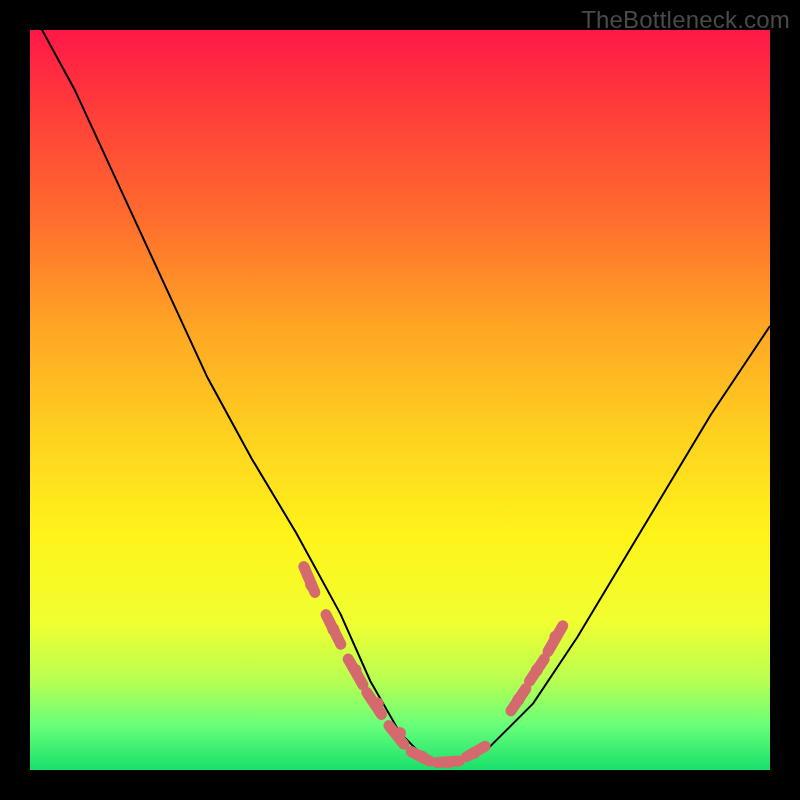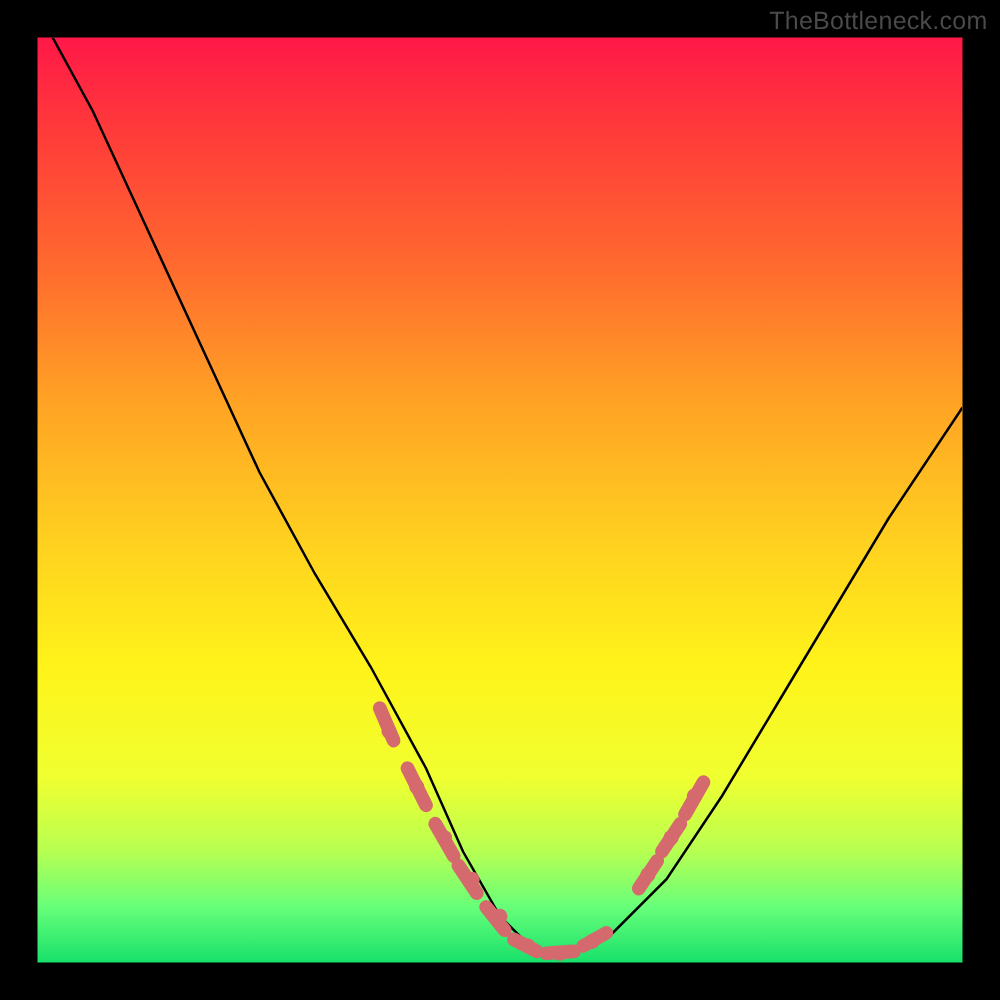--- a/index.html
+++ b/index.html
@@ -33,21 +33,21 @@
       #b7ff52 88%,
       #67ff7a 94%,
       #18e06a 100%);
     overflow: hidden;
   }
   .attribution {
     position: absolute;
     top: 6px;
     right: 10px;
     color: #4a4a4a;
-    font-size: 20px;
+    font-size: 24px;
     font-weight: 500;
     letter-spacing: 0.2px;
     z-index: 5;
   }
   svg {
     position: absolute;
     left: 0;
     top: 0;
     width: 740px;
     height: 740px;

